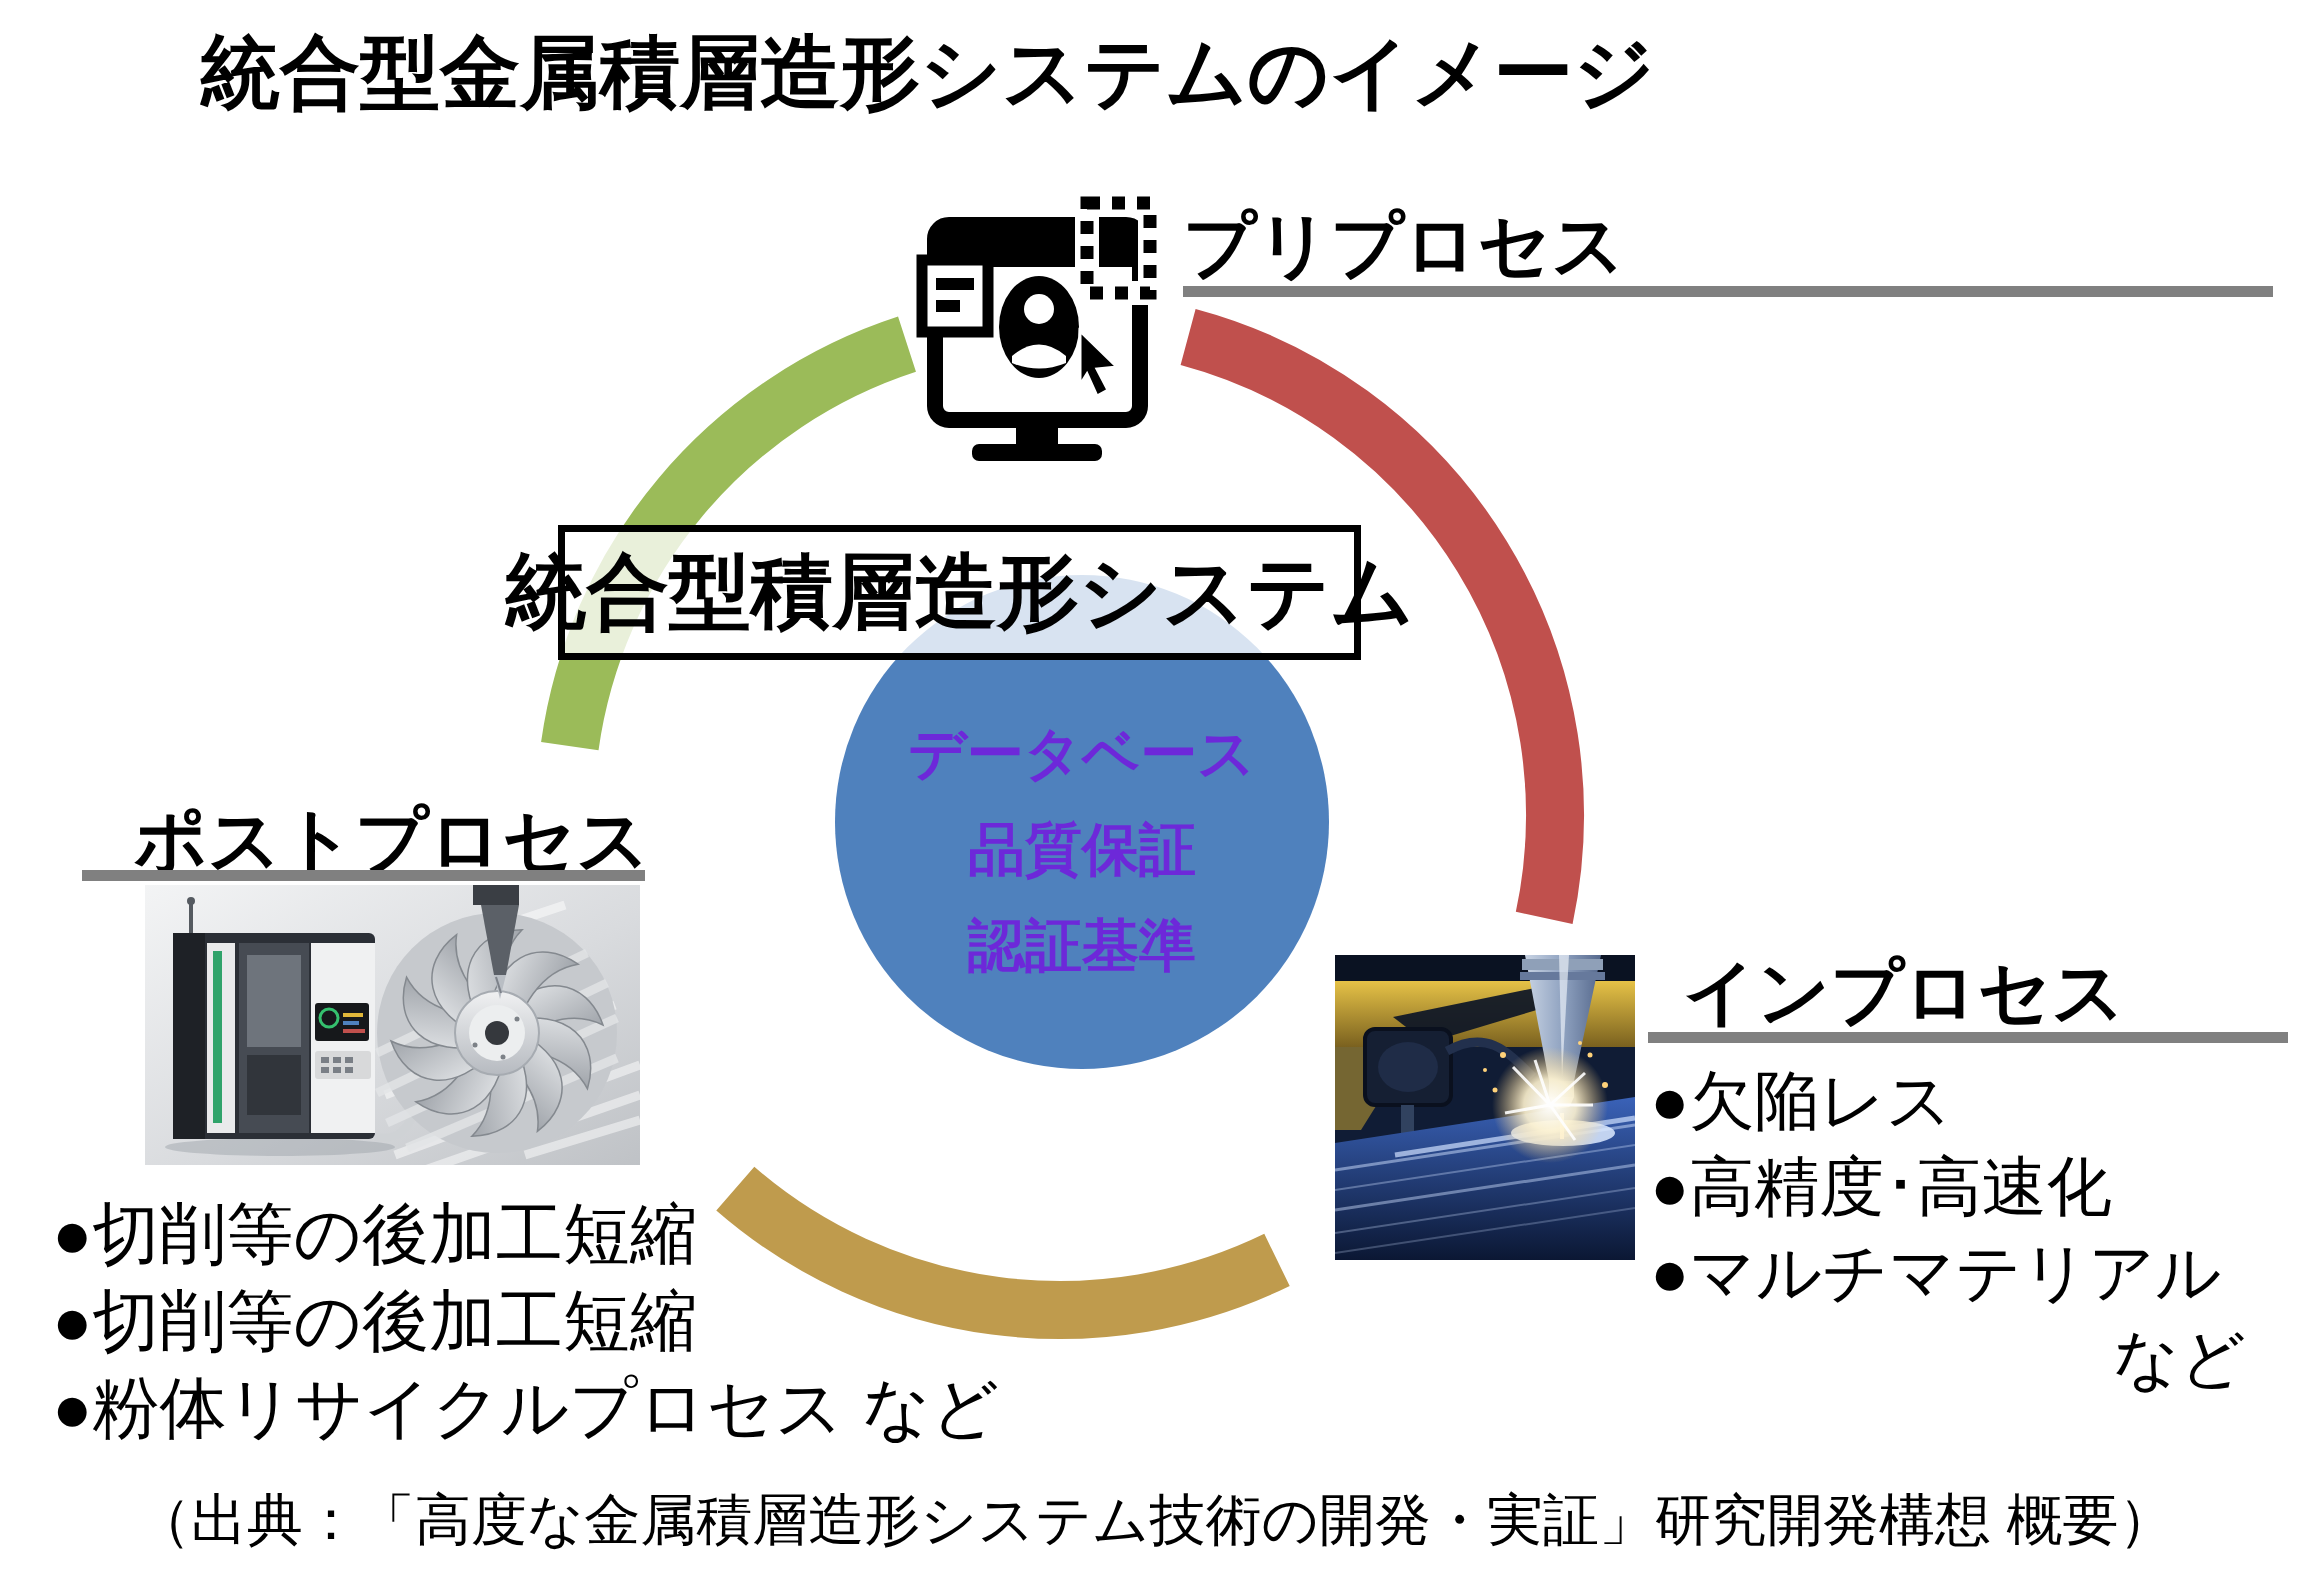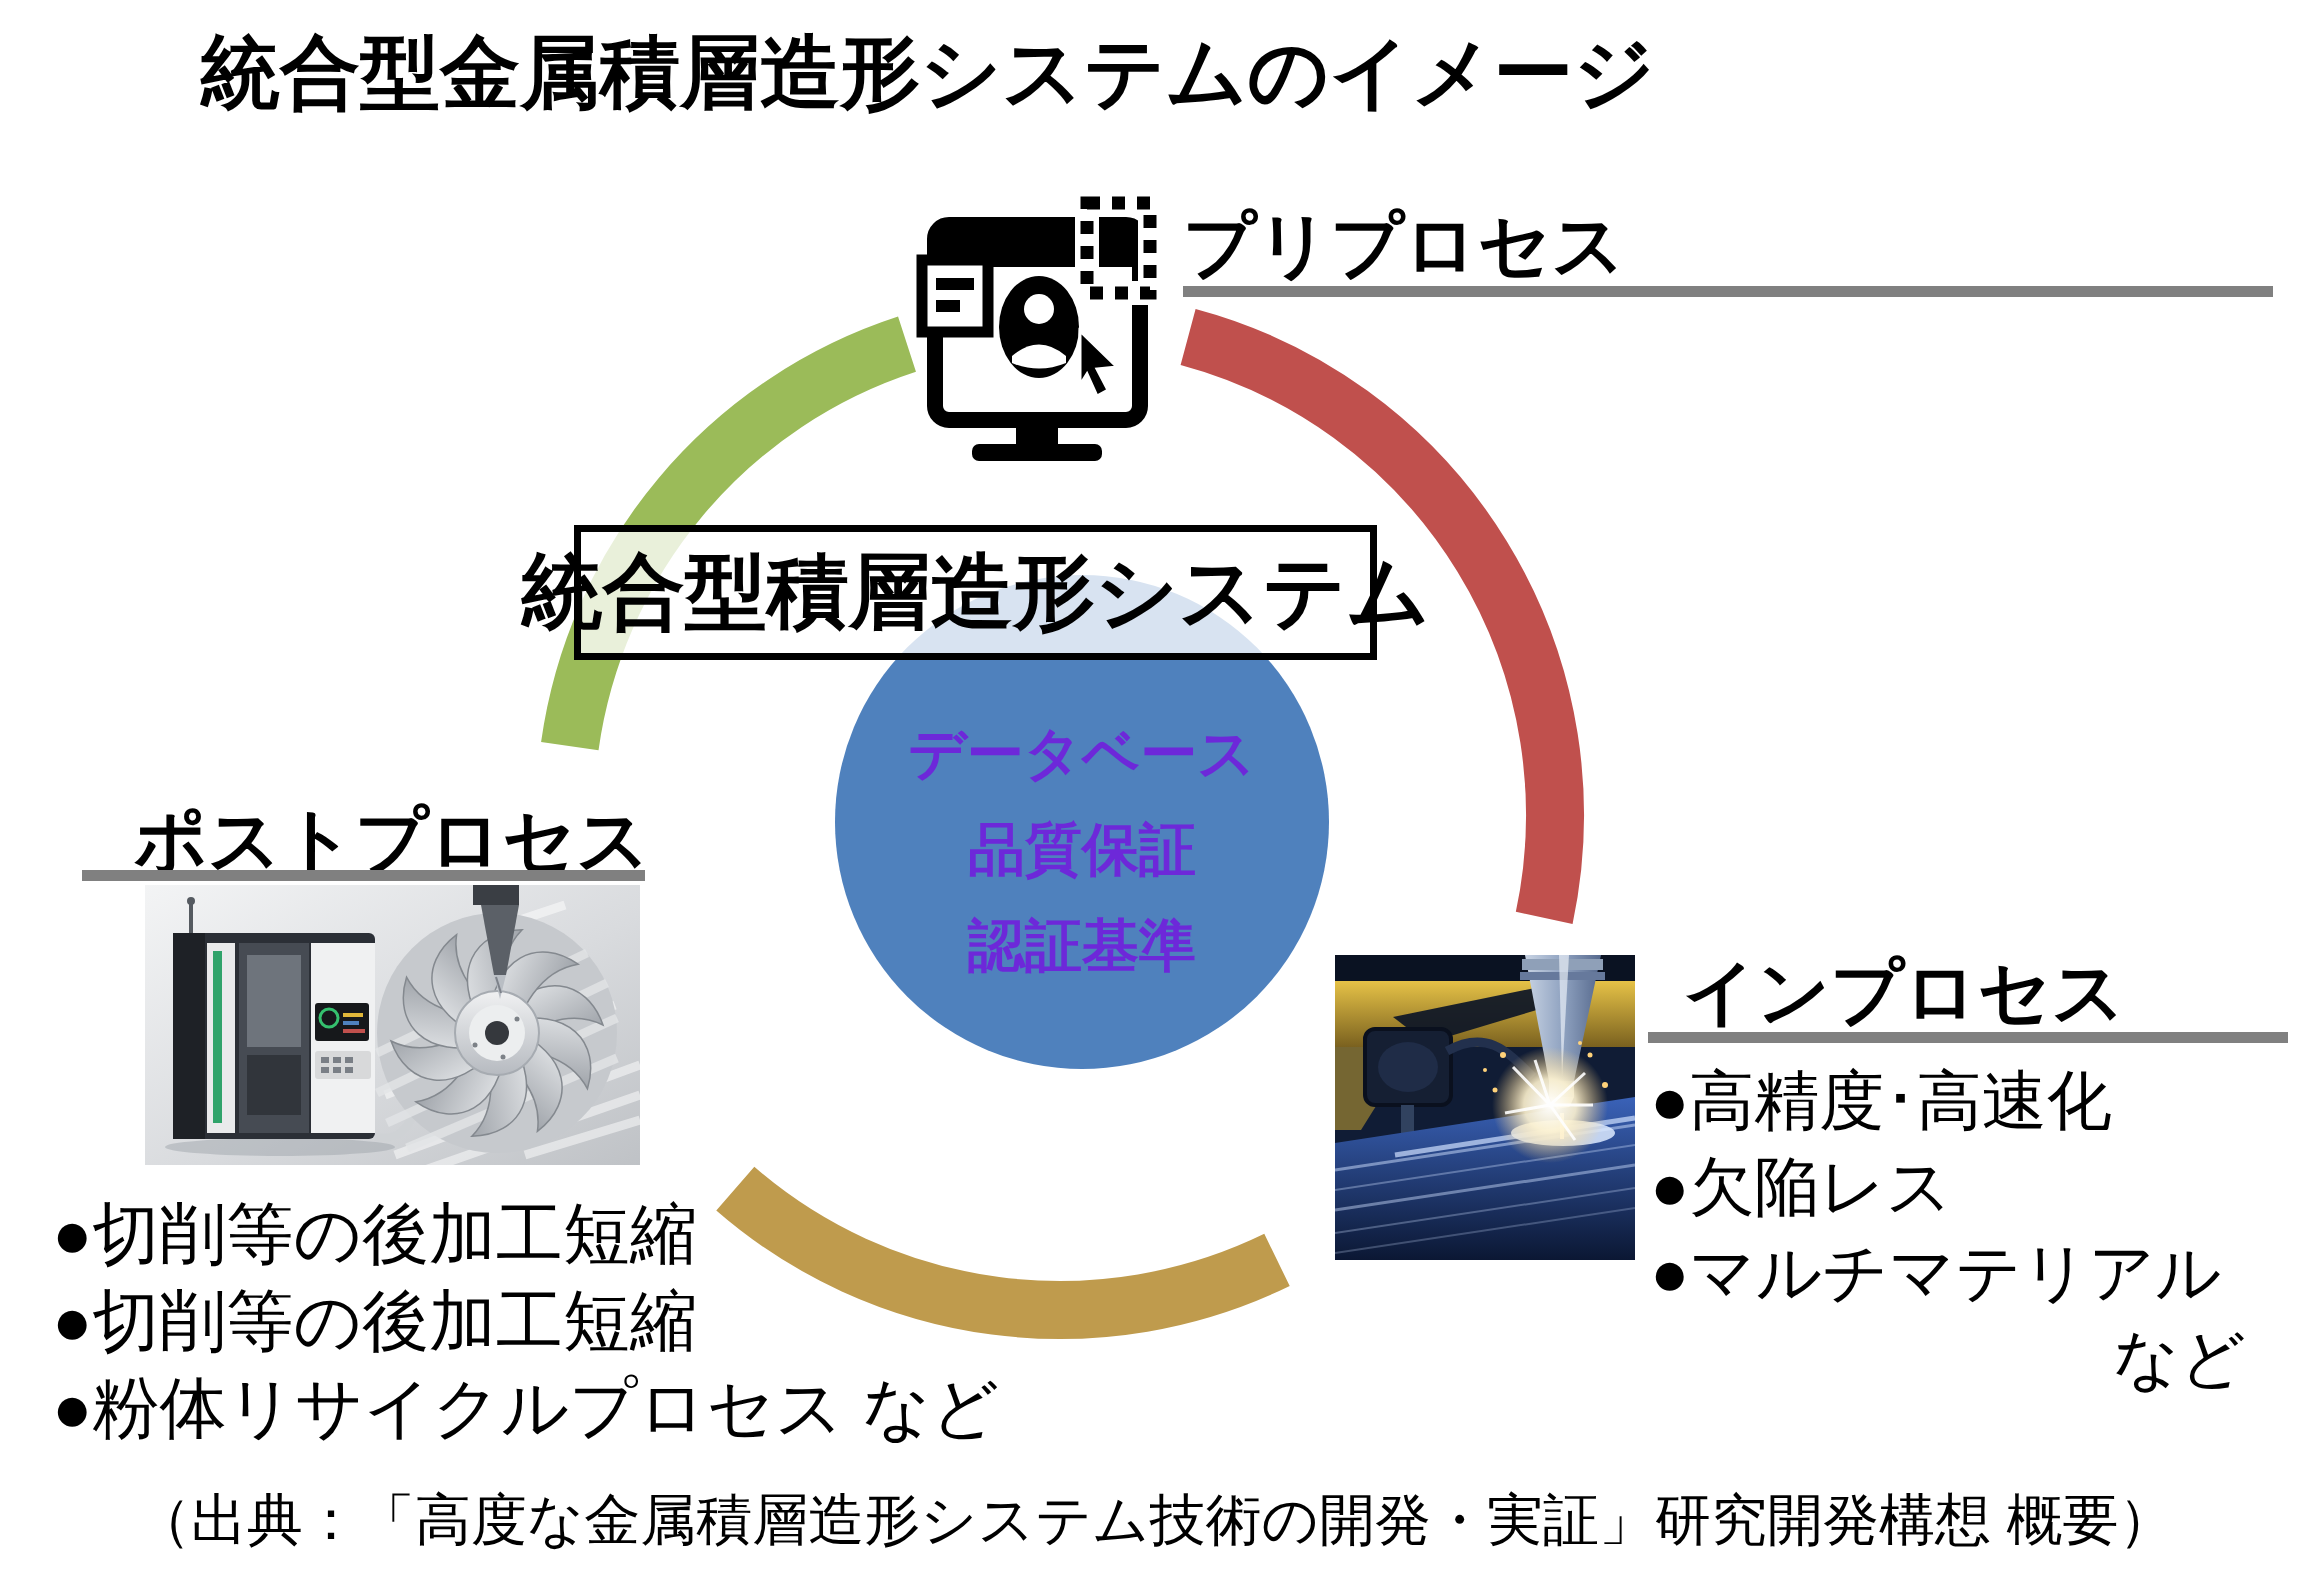--- a/index.html
+++ b/index.html
@@ -7,21 +7,21 @@
     position:relative;width:2299px;height:1588px;background:#ffffff;overflow:hidden;
     font-family:"Liberation Sans","DejaVu Sans",sans-serif;color:#000;
   }
   .abs{position:absolute;}
   .title{
     left:200px;top:20px;font-size:80px;font-weight:bold;letter-spacing:0px;white-space:nowrap;
   }
   .proc-label{font-size:72px;font-weight:bold;white-space:nowrap;}
   .underline{background:#808080;height:11px;}
   .center-box{
-    left:574px;top:525px;width:803px;height:135px;
+    left:558px;top:525px;width:803px;height:135px;
     background:rgba(255,255,255,0.78);
     border:7px solid #000;box-sizing:border-box;
     display:flex;align-items:center;justify-content:center;
     font-size:82px;font-weight:bold;white-space:nowrap;z-index:30;
   }
   .circle-text{
     left:882px;top:705px;width:400px;text-align:center;z-index:40;
     color:#6d28d9;font-size:57px;font-weight:bold;line-height:96px;white-space:nowrap;
   }
   .bullets{font-size:67px;line-height:79px;font-weight:500;}
@@ -263,21 +263,21 @@
       <circle cx="168" cy="100" r="3"></circle>
         <circle cx="255" cy="100" r="2.5"></circle>
         <circle cx="160" cy="135" r="2.5"></circle>
       <circle cx="270" cy="130" r="3"></circle>
         <circle cx="150" cy="115" r="2"></circle>
         <circle cx="245" cy="88" r="2"></circle>
     </g>
   </svg>
 
   <div class="abs bullets bullets-in">
+    <div class="bullet">●欠陥レス</div>
     <div class="bullet">●高精度･高速化</div>
-    <div class="bullet">●欠陥レス</div>
     <div class="bullet">●マルチマテリアル</div>
     <div class="suffix-right">など</div>
   </div>
 
   <div class="abs source z50">（出典：「高度な金属積層造形システム技術の開発・実証」研究開発構想 概要）</div>
 
 </div>
 
 </body></html>

